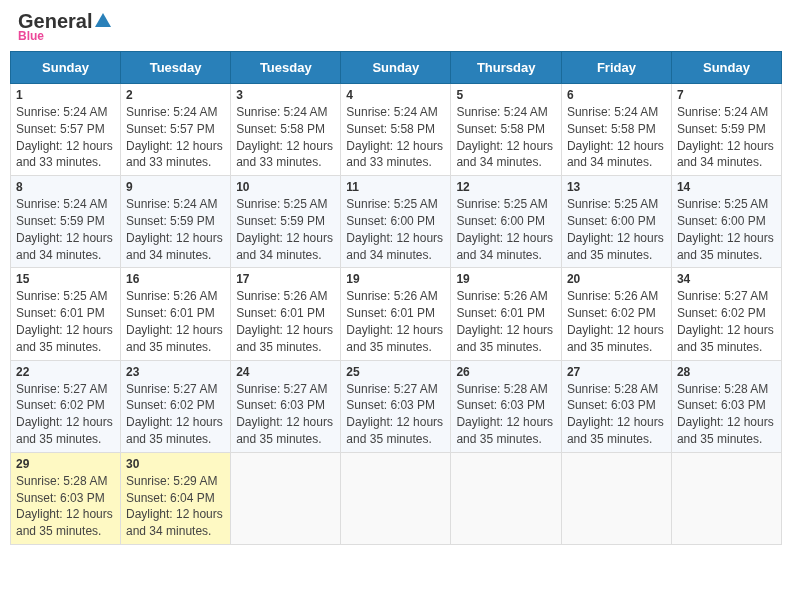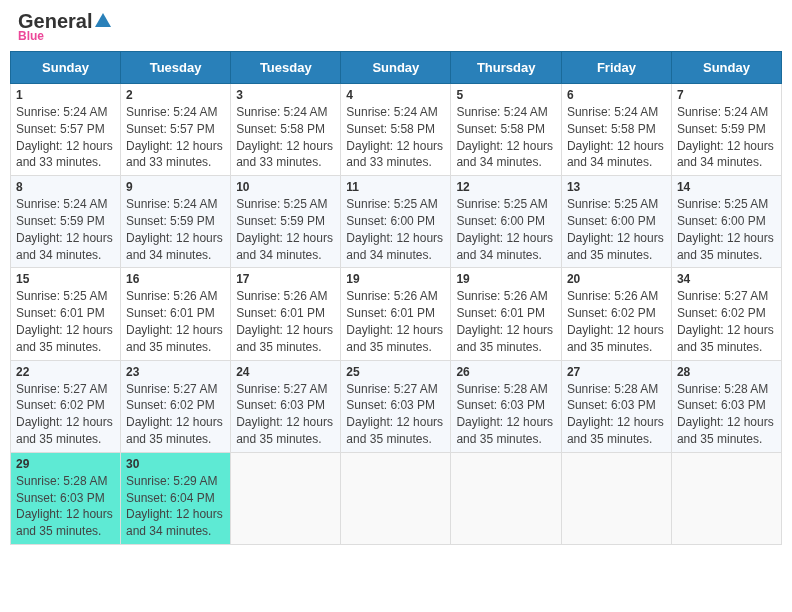--- a/index.html
+++ b/index.html
@@ -69,21 +69,21 @@
     }
     .cell-text {
       font-size: 12px;
       line-height: 1.4;
       color: #444;
     }
     .empty-cell {
       background: #f9f9f9 !important;
     }
     .last-row td {
-      background: #5eead4;
+      background: #fef9c3;
     }
   </style>
 </head>
 <body>
 
 <div class="header-area">
   <div class="logo">
     <div style="display:flex; align-items:center;">
       <span style="font-size:20px; font-weight:bold; color:#333;">General</span>
       <span style="display:inline-block; margin-left:2px; vertical-align:middle;">

